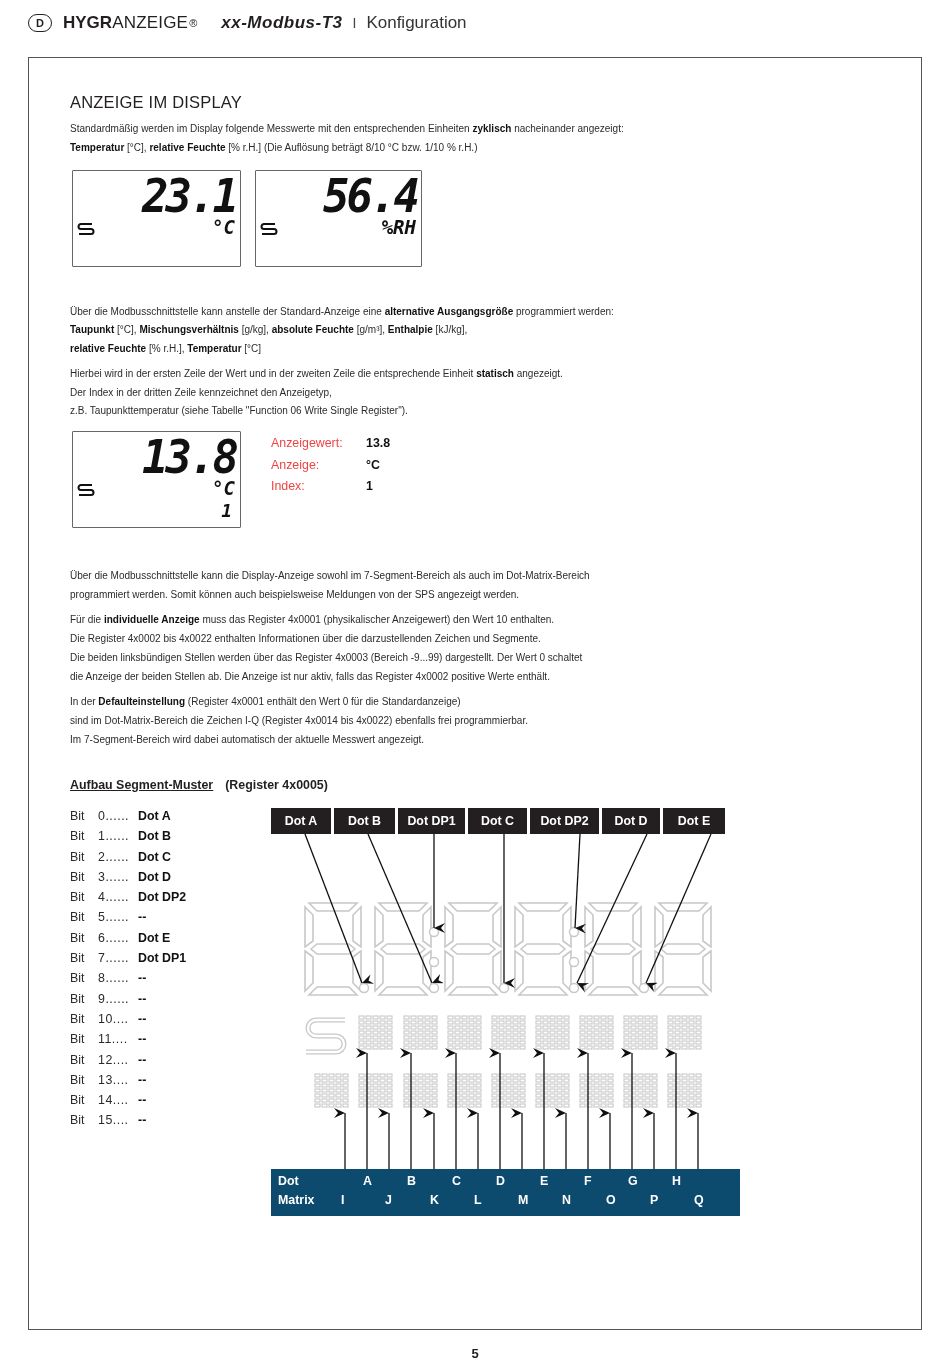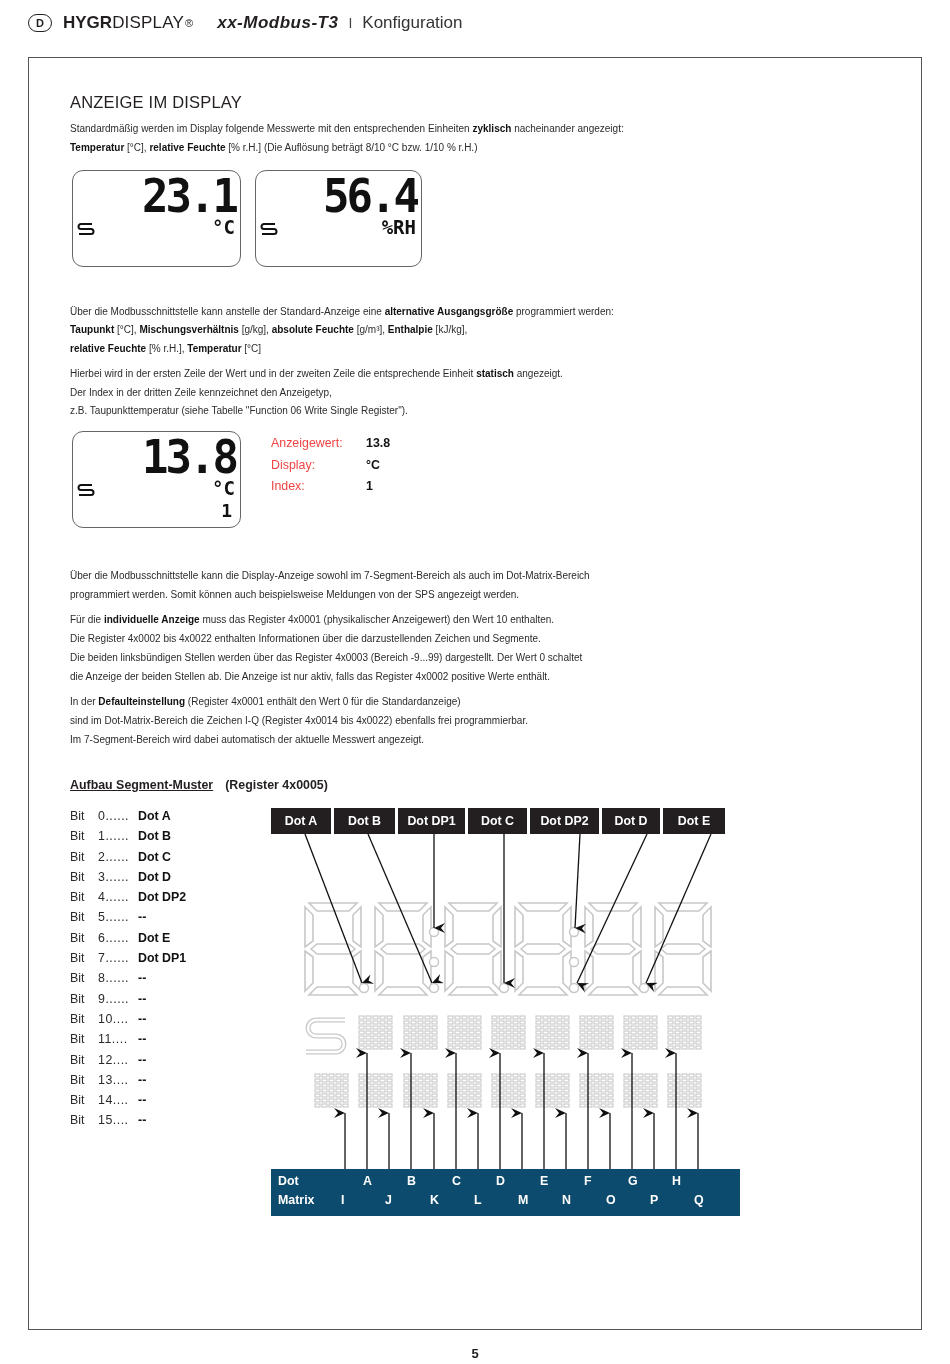--- a/index.html
+++ b/index.html
@@ -17,21 +17,21 @@
   .section { font-weight: normal; color: #333; text-align: right; }
 
   .frame { position: absolute; left: 28px; top: 57px; width: 894px; height: 1273px;
            border: 1.4px solid #555; box-sizing: border-box; }
   .h1 { position: absolute; left: 70px; top: 93px; font-size: 16.5px; font-weight: normal; letter-spacing: 0.2px;
         font-family: "Liberation Sans", sans-serif; color: #231f20; }
   .p { position: absolute; left: 70px; font-family: "Liberation Sans", sans-serif; font-size: 10px;
        line-height: 19px; white-space: nowrap; color: #2b2b2b; }
   .p b { color: #111; }
 
-  .lcd { position: absolute; border: 1.4px solid #666; border-radius: 11px; box-sizing: border-box; background: #fff; }
+  .lcd { position: absolute; border: 1.4px solid #666; border-radius: 1px; box-sizing: border-box; background: #fff; font-style: italic; }
   .lcd-value { position: absolute; right: 4px; top: 0px; font-family: "DejaVu Sans Mono", monospace;
                font-weight: bold; font-size: 44px; line-height: 50px; letter-spacing: -3px; color: #111; transform: scaleY(1.05); }
   .lcd-unit { position: absolute; right: 5px; font-family: "DejaVu Sans Mono", monospace; font-weight: bold;
               font-size: 19px; color: #111; letter-spacing: 0px; }
   .lcd-index { position: absolute; right: 8px; font-family: "DejaVu Sans Mono", monospace; font-weight: bold;
                font-size: 18px; color: #111; }
   .lcd-logo { position: absolute; left: 4px; width: 18px; height: 13px; }
 
   .kv { position: absolute; left: 271px; top: 436px; font-family: "Liberation Sans", sans-serif; font-size: 12.4px; }
   .kv-row { height: 21.5px; display: flex; }
@@ -61,21 +61,21 @@
 
   .page-num { position: absolute; left: 0; width: 950px; top: 1346px; text-align: center;
               font-family: "Liberation Sans", sans-serif; font-size: 13px; font-weight: bold; }
 </style>
 </head>
 <body>
 
 <div class="header">
   <span class="lang-badge">D</span>
   <span class="brand-bold">HYGR</span>
-    <span class="brand-light">DISPLAY</span>
+    <span class="brand-light">ANZEIGE</span>
     <span class="brand-reg">®</span>
   <span class="model">xx-Modbus-T3</span>
   <span class="sep">I</span>
   <span class="section">Konfiguration</span>
 </div>
 
 <div class="frame"></div>
 
 <div class="h1">ANZEIGE IM DISPLAY</div>
 
@@ -124,21 +124,21 @@
   <div class="lcd-unit" style="top:45px">°C</div>
   <div class="lcd-index" style="top:68px">1</div>
 </div>
 
 <div class="kv">
   <div class="kv-row">
       <span class="kv-k">Anzeigewert:</span>
       <span class="kv-v">13.8</span>
     </div>
   <div class="kv-row">
-      <span class="kv-k">Display:</span>
+      <span class="kv-k">Anzeige:</span>
       <span class="kv-v">°C</span>
     </div>
   <div class="kv-row">
       <span class="kv-k">Index:</span>
       <span class="kv-v">1</span>
     </div>
 </div>
 
 <div class="p" style="top:566px">Über die Modbusschnittstelle kann die Display-Anzeige sowohl im 7-Segment-Bereich als auch im Dot-Matrix-Bereich</div>
 <div class="p" style="top:585px">programmiert werden. Somit können auch beispielsweise Meldungen von der SPS angezeigt werden.</div>

